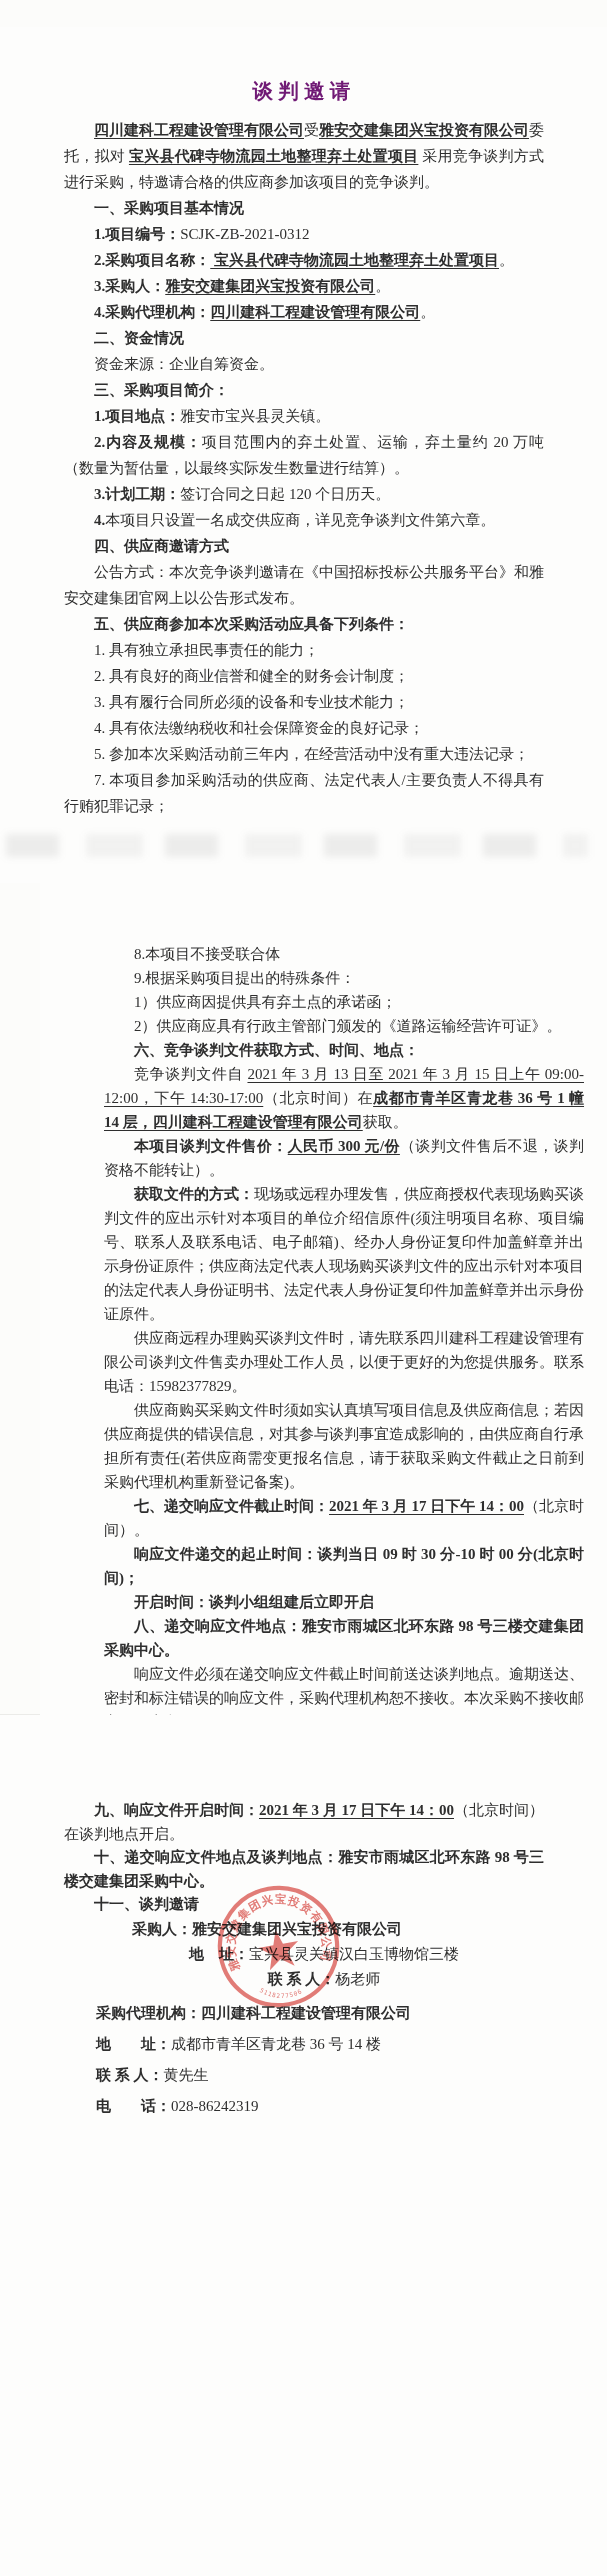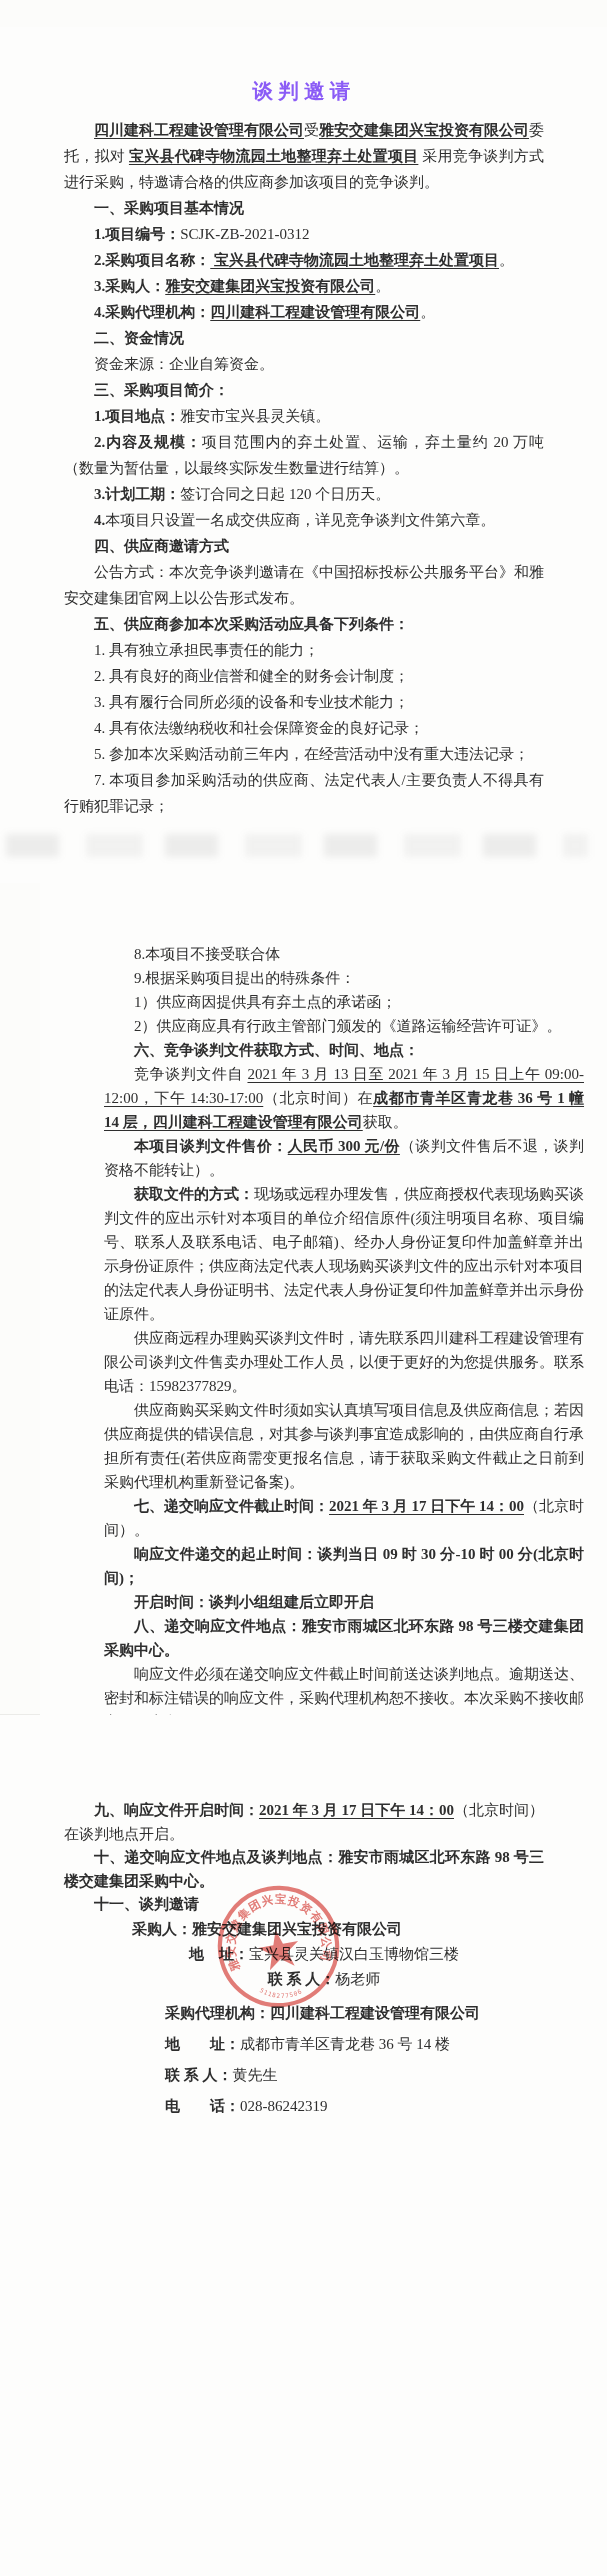--- a/index.html
+++ b/index.html
@@ -13,33 +13,33 @@
   .page{position:absolute;left:0;width:608px;background:#fdfdfc;}
   #p1{top:27px;height:856px;}
   #p2{top:883px;height:832px;margin-left:40px;}
   #p3{top:1715px;height:861px;}
   .inner{padding:0 64px;position:relative;}
   #p2 .inner{padding-top:59px;}
   #p3 .inner{padding-top:84px;}
 
   .t-title{
     font-size:20.5px;font-weight:bold;text-align:center;
-    margin:0 0 12px 0;padding-top:50px;letter-spacing:5.3px;color:#8b5cf6;
+    margin:0 0 12px 0;padding-top:50px;letter-spacing:5.3px;color:#701a75;
   }
   .blk{font-size:15px;}
   #p1 .blk{line-height:26px;}
   #p2 .blk{line-height:24px;}
   #p3 .blk{line-height:23.5px;}
   .para{text-indent:2em;text-align:justify;}
   .h{font-weight:bold;}
   .b{font-weight:bold;}
   .u{text-decoration:underline;text-underline-offset:3px;text-decoration-thickness:0.8px;}
   .ct1{margin-left:68px;text-indent:0;line-height:25px !important;text-align:left;font-family:Liberation Serif, serif;}
   .ct1b{margin-left:40px;text-indent:0;line-height:25px !important;text-align:center;}
-  .ct2{margin-left:101px;text-indent:0;line-height:31px !important;text-align:left;}
+  .ct2{margin-left:32px;text-indent:0;line-height:31px !important;text-align:left;}
   .gap-sm{margin-top:6px;}
 
   
   .hline{position:absolute;left:0;width:608px;height:0.8px;background:#e8e8e5;}
   #sep-top{top:26.6px;}
   #sep-1{top:882px;background:#e2e2df;}
   #sep-2{top:1714px;background:#ebebe8;}
   .vline{position:absolute;left:599px;top:27px;width:1.5px;height:1687px;
     background:linear-gradient(#ececea,#dededb);}
   .ghost{

